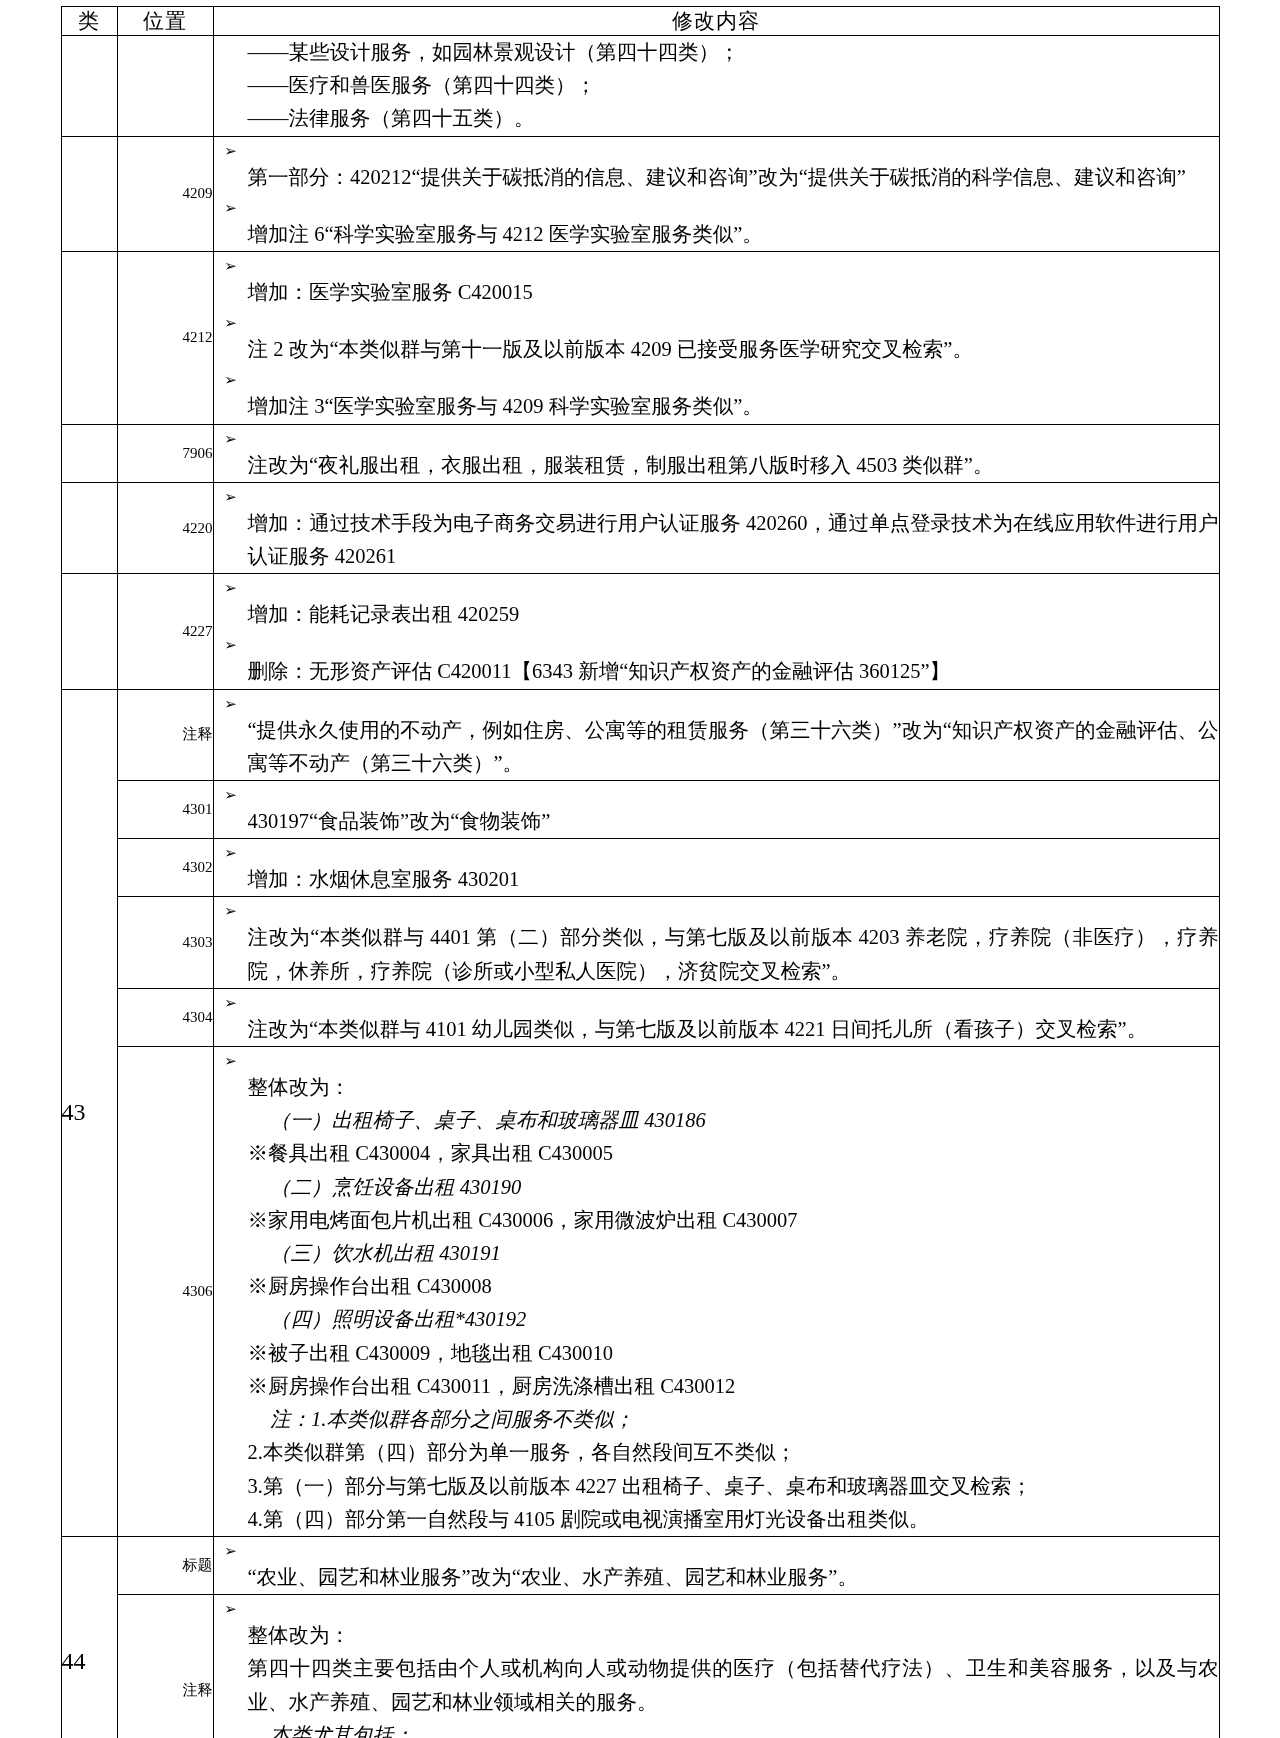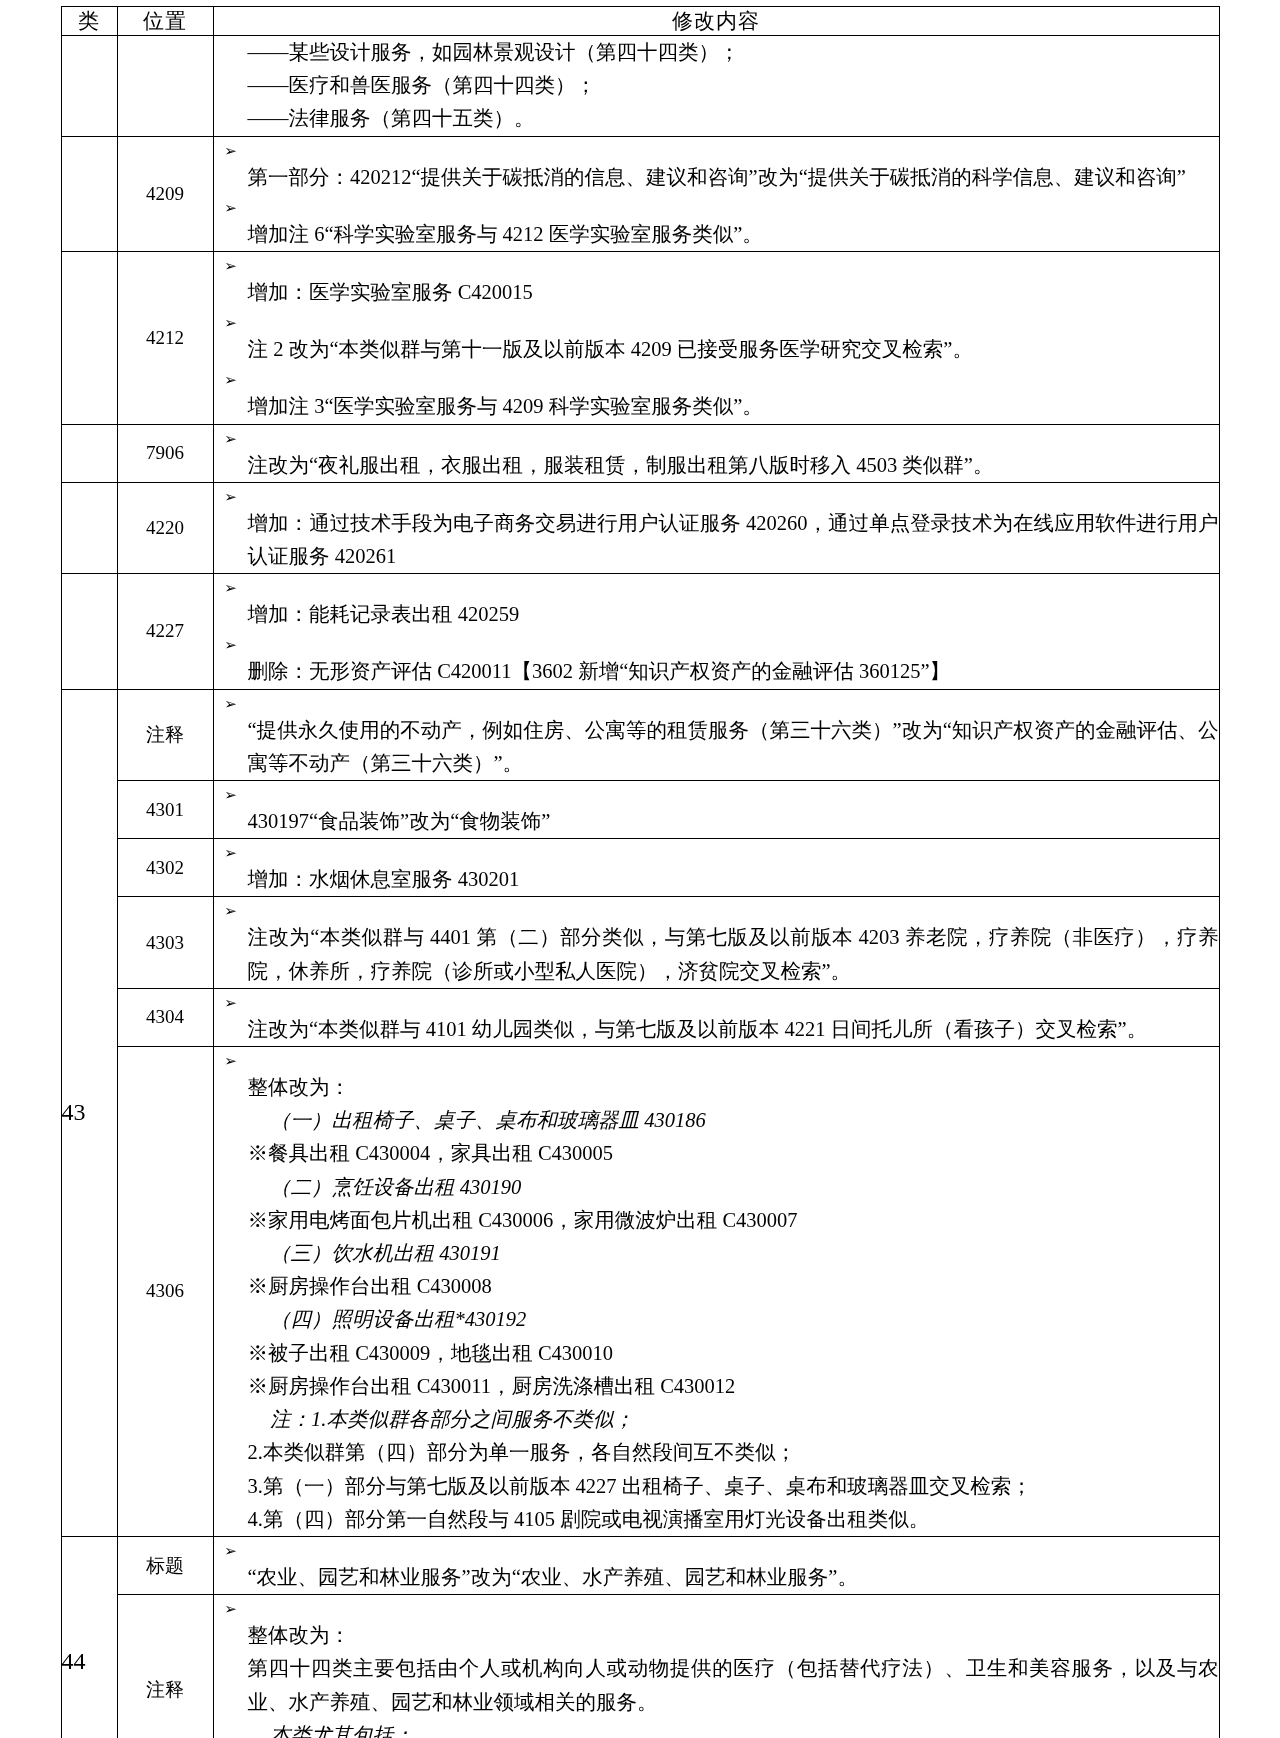--- a/index.html
+++ b/index.html
@@ -40,22 +40,22 @@
     font-weight: normal;
     padding: 10px 0 10px 0;
     letter-spacing: 1px;
   }
   .cls-cell {
     text-align: left;
     font-size: 24px;
     vertical-align: middle;
   }
   .pos-cell {
-    text-align: center;
-    font-size: 19px;
+    text-align: right;
+    font-size: 15px;
     vertical-align: middle;
   }
   .content-cell {
     padding: 7px 10px 8px 4px;
     font-size: 20.5px;
     line-height: 1.62;
     vertical-align: top;
   }
   .bullet-row {
     display: flex;
@@ -178,21 +178,21 @@
         <tr>
           <td class="cls-cell"></td>
           <td class="pos-cell">4227</td>
           <td class="content-cell">
             <div class="bullet-row">
               <span class="bullet-mark">➢</span>
               <span class="bullet-text">增加：能耗记录表出租 420259</span>
             </div>
             <div class="bullet-row">
               <span class="bullet-mark">➢</span>
-              <span class="bullet-text">删除：无形资产评估 C420011【3602 新增“知识产权资产的金融评估 360125”】</span>
+              <span class="bullet-text">删除：无形资产评估 C420011【6343 新增“知识产权资产的金融评估 360125”】</span>
             </div>
           </td>
         </tr>
         <tr>
           <td class="cls-cell" rowspan="6">43</td>
           <td class="pos-cell">注释</td>
           <td class="content-cell">
             <div class="bullet-row">
               <span class="bullet-mark">➢</span>
               <span class="bullet-text">“提供永久使用的不动产，例如住房、公寓等的租赁服务（第三十六类）”改为“知识产权资产的金融评估、公寓等不动产（第三十六类）”。</span>

